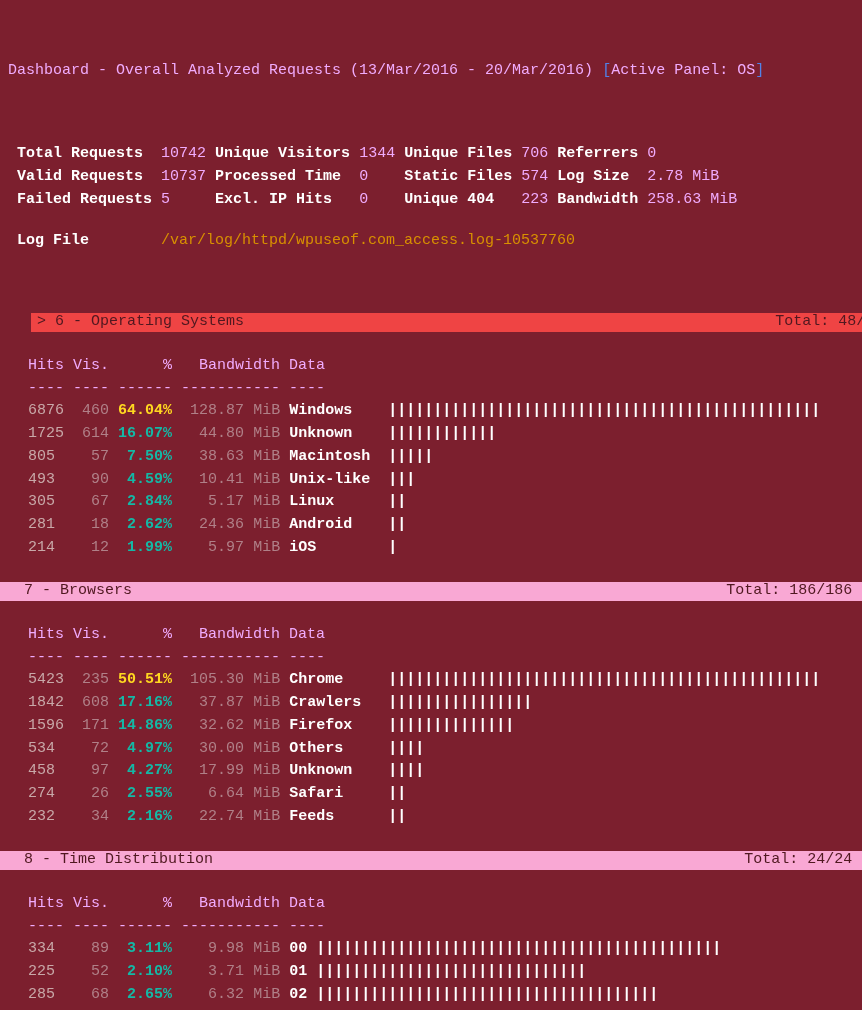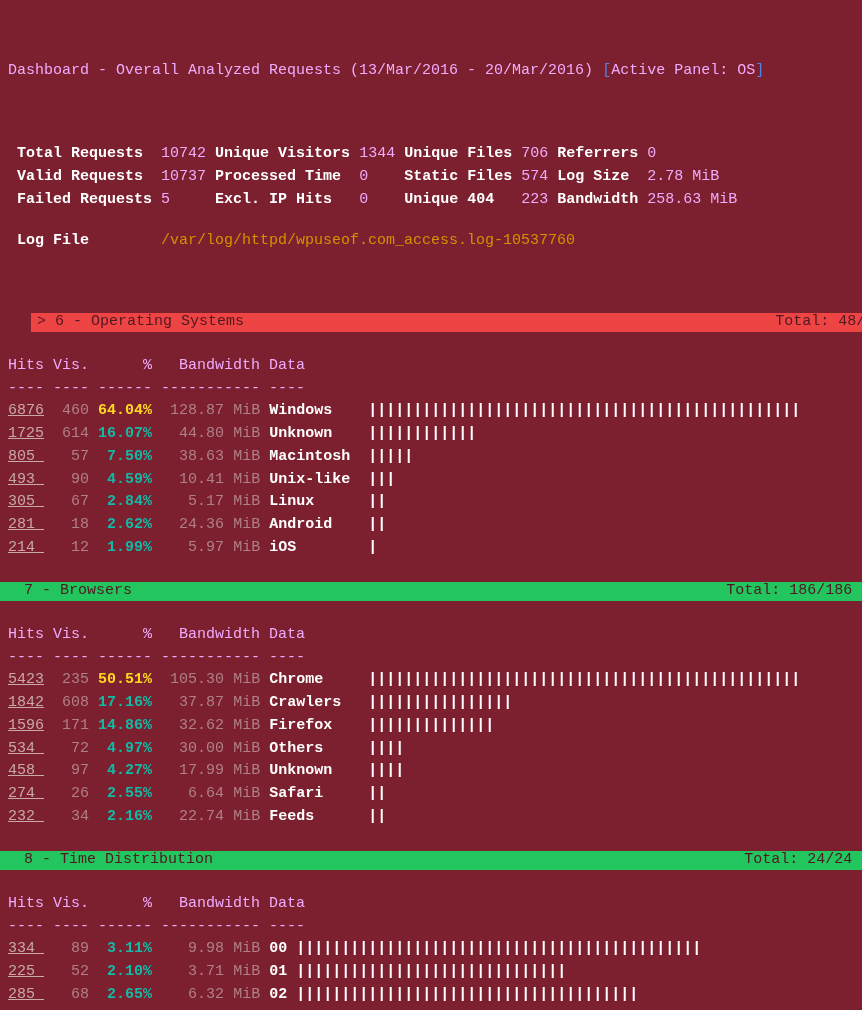--- a/index.html
+++ b/index.html
@@ -10,31 +10,31 @@
     font-size: 15px;
     line-height: 1.25;
     color: #d0d0d0;
     white-space: pre;
     width: 862px;
     overflow: hidden;
   }
   .cyan { color: #f0abfc; }
   .blue { color: #5182e8; }
   .white { color: #ffffff; font-weight: bold; }
-  .gray { color: #c8a8a8; text-decoration: underline; }
+  .gray { color: #c8a8a8; }
   .dimrose { color: #b08088; text-align: right; }
   .red { color: #14b8a6; font-weight: bold; }
   .yellowbold { color: #ffd820; font-weight: bold; text-align: center; }
   .orange { color: #d89000; }
-  .header-row { background: #22c55e; padding: 0 6px; color: #000; width: 850px; margin:0; }
+  .header-row { background: #f9a8d4; padding: 0 6px; color: #000; width: 850px; margin:0; }
   .header-row.active { background: #ef4444; margin-left: 31px; }
   .dark { color: #501820; }
   .top { padding: 6px 8px 2px 8px; }
   .topline { padding: 2px 8px; }
-  .block { padding: 2px 8px; }
+  .block { padding: 2px 8px; margin-left: 20px; }
   .bar { color: #ffffff; font-weight: bold; }
 </style>
 </head>
 <body>
 
 
 <div class="top"><span class="cyan">Dashboard - Overall Analyzed Requests (13/Mar/2016 - 20/Mar/2016)</span> <span class="blue">[</span><span class="cyan">Active Panel: OS</span><span class="blue">]</span></div>
 <div class="topline"> </div>
 <div id="summary"><div class="topline"> <span class="white">Total Requests  </span><span class="cyan">10742</span> <span class="white">Unique Visitors</span> <span class="cyan">1344</span> <span class="white">Unique Files</span> <span class="cyan">706</span> <span class="white">Referrers</span> <span class="cyan">0</span></div><div class="topline"> <span class="white">Valid Requests  </span><span class="cyan">10737</span> <span class="white">Processed Time </span> <span class="cyan">0   </span> <span class="white">Static Files</span> <span class="cyan">574</span> <span class="white">Log Size </span> <span class="cyan">2.78 MiB</span></div><div class="topline"> <span class="white">Failed Requests </span><span class="cyan">5    </span> <span class="white">Excl. IP Hits  </span> <span class="cyan">0   </span> <span class="white">Unique 404  </span> <span class="cyan">223</span> <span class="white">Bandwidth</span> <span class="cyan">258.63 MiB</span></div></div>
 <div class="topline"> <span class="white">Log File        </span><span class="orange">/var/log/httpd/wpuseof.com_access.log-10537760</span></div>

